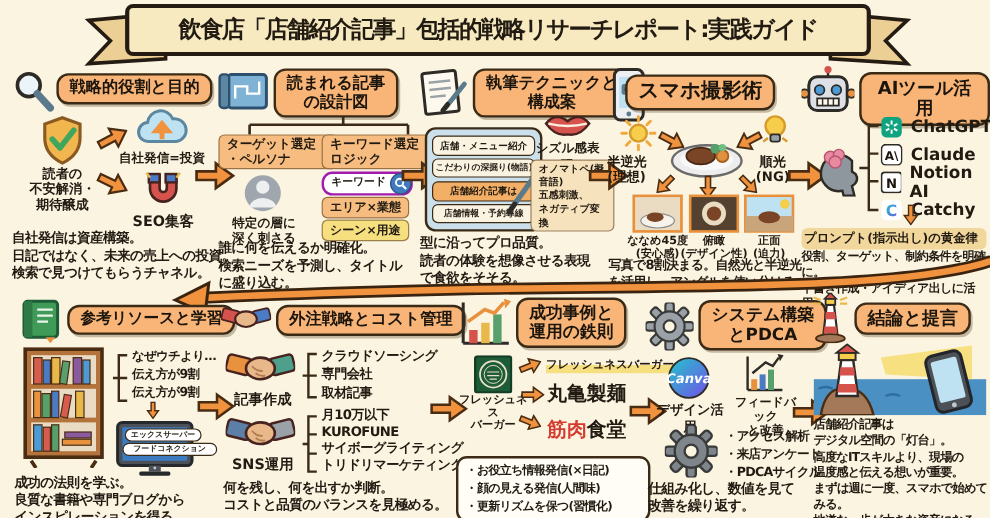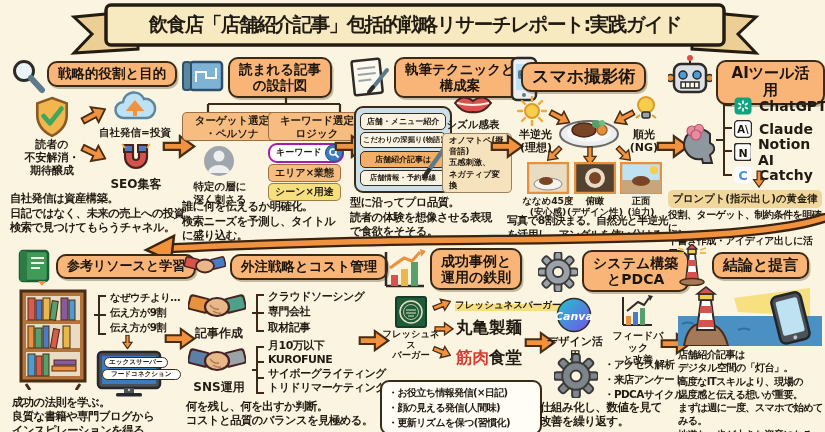--- a/index.html
+++ b/index.html
@@ -3,21 +3,21 @@
 <meta charset="utf-8">
 <style>
   html,body{margin:0;padding:0}
   .stage{position:relative;width:825px;height:432px;background:#FBF4E1;overflow:hidden;
          font-family:"DejaVu Sans",sans-serif;color:#221B12}
   .t{position:absolute;font-weight:800;color:#221B12;white-space:pre-line;line-height:1.3}
   .pill{position:absolute;background:#F8B577;border:2.5px solid #3A2A16;border-radius:10px;
         padding:3px 9px;font-weight:800;color:#1C150D;text-align:center;white-space:pre-line;
         line-height:1.15;box-shadow:1.5px 2px 0 rgba(70,45,10,.3)}
   .tag{position:absolute;border-radius:5px;padding:1px 6px;font-weight:800;white-space:pre-line;
-       text-align:center;color:#221B12;border:1.5px solid rgba(80,50,15,.55)}
+       color:#221B12;border:1.5px solid rgba(80,50,15,.55)}
   .arrow{position:absolute}
   .listitem{background:#FBF3E2;border:1.5px solid #3A2A16;border-radius:5px;font-size:8px;
             font-weight:800;padding:2px 2px;margin:2.5px 0;text-align:center;white-space:nowrap}
   .hl{background:linear-gradient(transparent 45%, #F6DF7F 45%)}
   .toolrow{display:flex;align-items:center;gap:7px;height:19px;margin-bottom:4px}
   .toolname{font-weight:800;font-size:14px}
   svg text{font-family:"DejaVu Sans",sans-serif}
 </style>
 </head>
 <body>
@@ -207,21 +207,21 @@
     </svg>
     <svg class="arrow" style="left:544px;top:146px;transform:rotate(135deg)" width="20" viewBox="0 0 38 30">
         <use href="#blockArrow" fill="#F0923E" stroke="#4A2C12" stroke-width="2.5"></use>
       </svg>
     <svg class="arrow" style="left:580px;top:148px;transform:rotate(90deg)" width="20" viewBox="0 0 38 30">
         <use href="#blockArrow" fill="#F0923E" stroke="#4A2C12" stroke-width="2.5"></use>
       </svg>
     <svg class="arrow" style="left:614px;top:146px;transform:rotate(45deg)" width="20" viewBox="0 0 38 30">
         <use href="#blockArrow" fill="#F0923E" stroke="#4A2C12" stroke-width="2.5"></use>
       </svg>
-    <div class="t" style="left:506px;top:128px;width:46px;text-align:right;font-size:11px;line-height:1.2">半逆光
+    <div class="t" style="left:506px;top:128px;width:46px;text-align:left;font-size:11px;line-height:1.2">半逆光
 (理想)</div>
     <div class="t" style="left:624px;top:128px;width:40px;text-align:center;font-size:11px;line-height:1.2">順光
 (NG)</div>
     <svg class="arrow" style="left:527px;top:162px" width="42" height="32">
       <rect x="1" y="1" width="40" height="30" fill="#E9DCC2" stroke="#E8903C" stroke-width="2.5"></rect>
       <ellipse cx="21" cy="22" rx="14" ry="6" fill="#F6F3EA" stroke="#8A8A8A"></ellipse>
         <ellipse cx="19" cy="19" rx="7" ry="4" fill="#7A4526"></ellipse>
     </svg>
     <svg class="arrow" style="left:574px;top:162px" width="42" height="32">
       <rect x="1" y="1" width="40" height="30" fill="#54412F" stroke="#E8903C" stroke-width="2.5"></rect>

